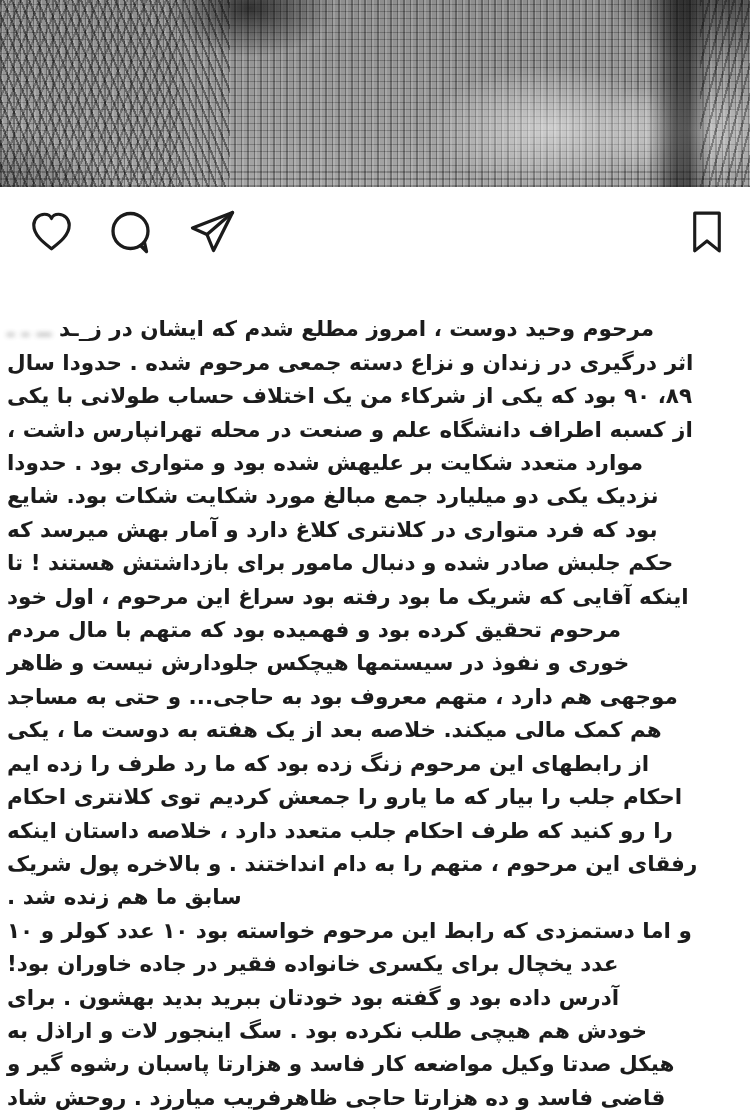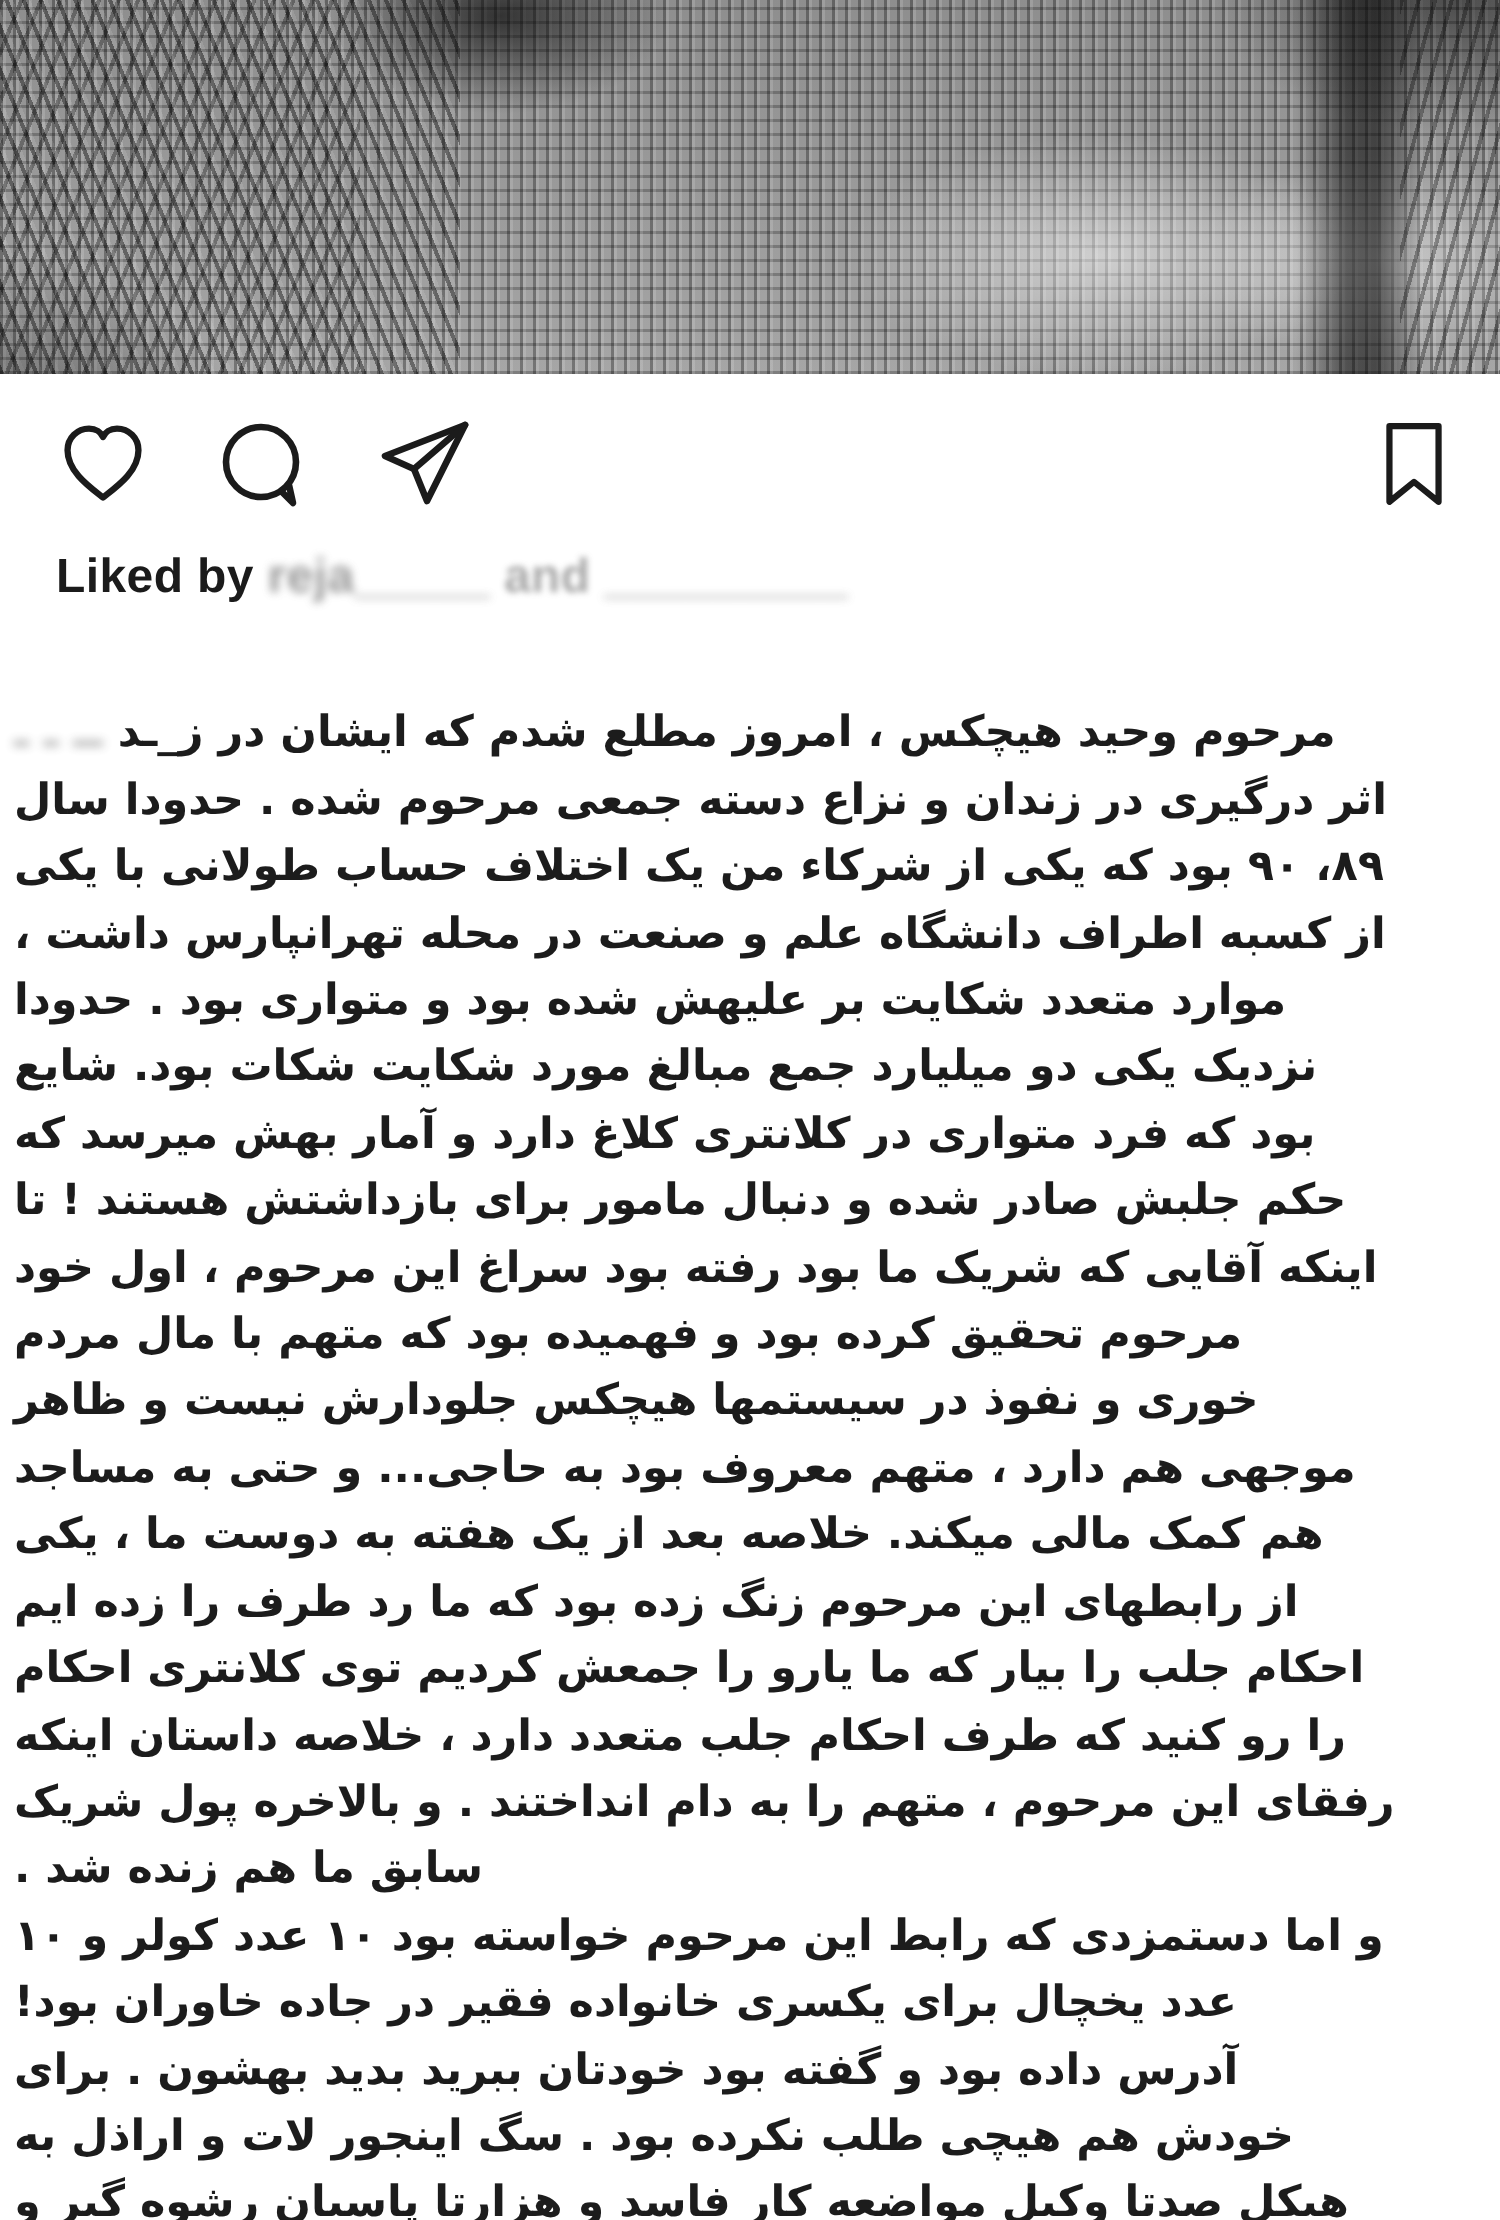--- a/index.html
+++ b/index.html
@@ -95,26 +95,23 @@
     <div class="spacer"></div>
     <button class="icon-btn">
       <span>
         <svg width="34" height="46" viewBox="0 0 36 48">
           <path d="M5 4 H31 V44 L18 33.5 L5 44 Z"></path>
         </svg>
       </span>
     </button>
   </div>
 
-  <div class="liked">
-    <span>Liked by </span><span class="smudge">reja_____</span><span class="smudge-light"> and </span><span class="smudge">_________</span>
-  </div>
 
   <div class="caption">
-    <span>مرحوم وحید هیچکس ، امروز مطلع شدم که ایشان در ز_ـد</span> <span class="redact">ــ ـ ـ</span>
+    <span>مرحوم وحید دوست ، امروز مطلع شدم که ایشان در ز_ـد</span> <span class="redact">ــ ـ ـ</span>
     <span>اثر درگیری در زندان و نزاع دسته جمعی مرحوم شده . حدودا سال
 ۸۹، ۹۰  بود که یکی از شرکاء من یک اختلاف حساب طولانی با یکی
 از کسبه اطراف دانشگاه علم و صنعت در محله تهرانپارس داشت ،
 موارد متعدد شکایت بر علیهش شده بود و متواری بود . حدودا
 نزدیک یکی دو میلیارد جمع مبالغ مورد شکایت شکات بود. شایع
 بود که فرد متواری در کلانتری کلاغ دارد و آمار بهش میرسد که
 حکم جلبش صادر شده و دنبال مامور برای بازداشتش هستند ! تا
 اینکه آقایی که شریک ما بود رفته بود سراغ این مرحوم ، اول خود
 مرحوم  تحقیق کرده بود و فهمیده بود که متهم با مال مردم
 خوری و نفوذ در سیستمها هیچکس جلودارش نیست و ظاهر

